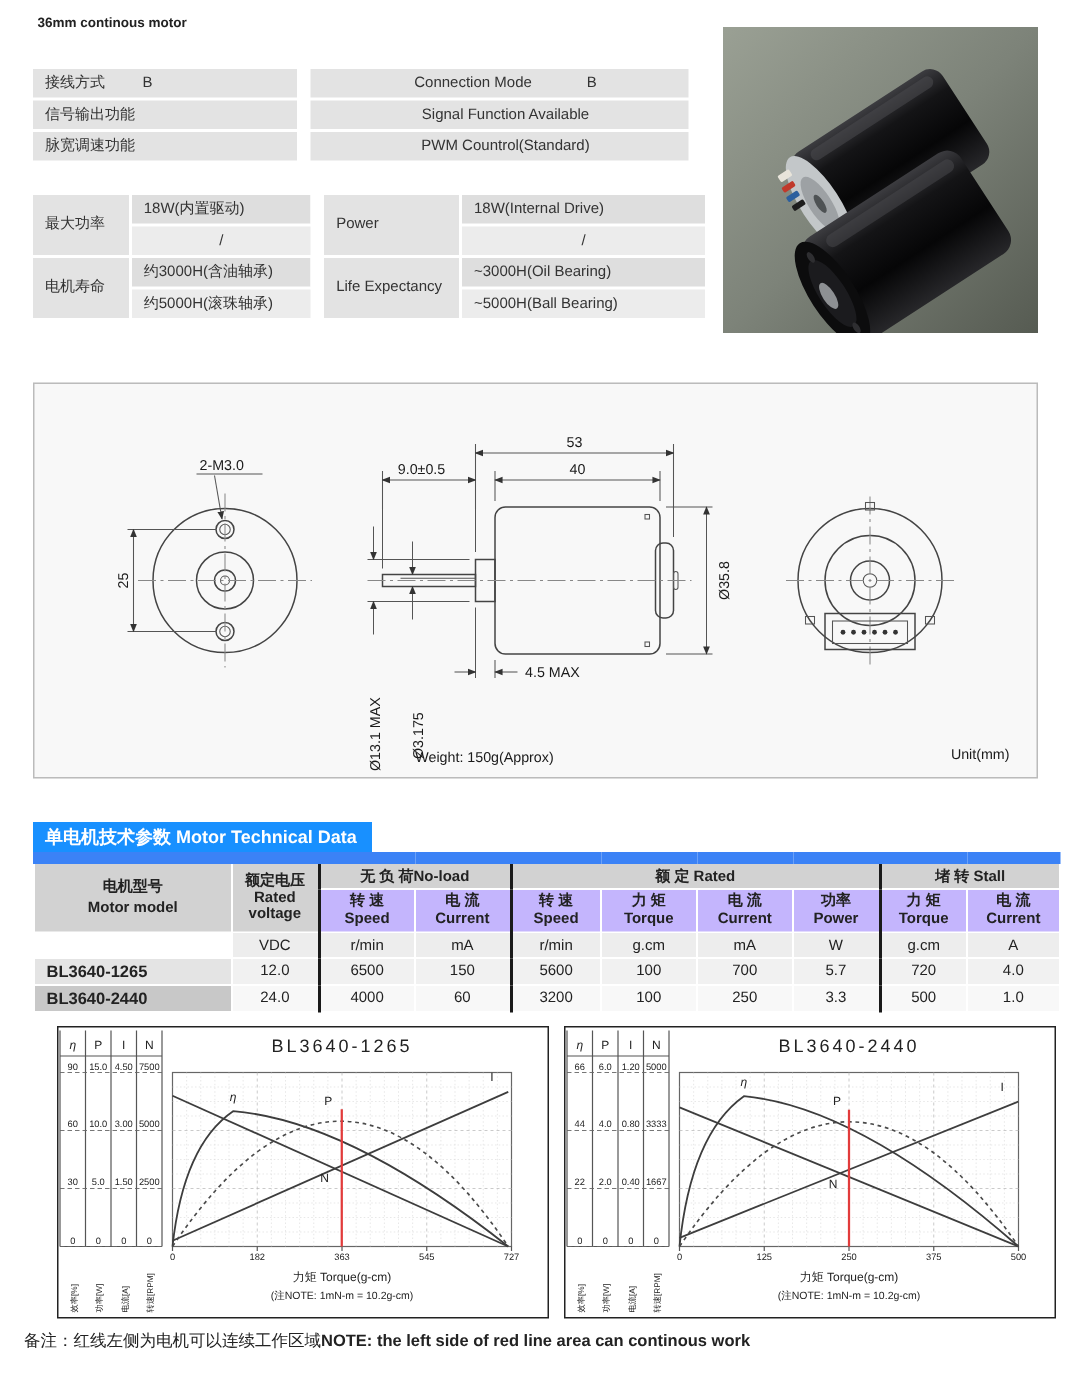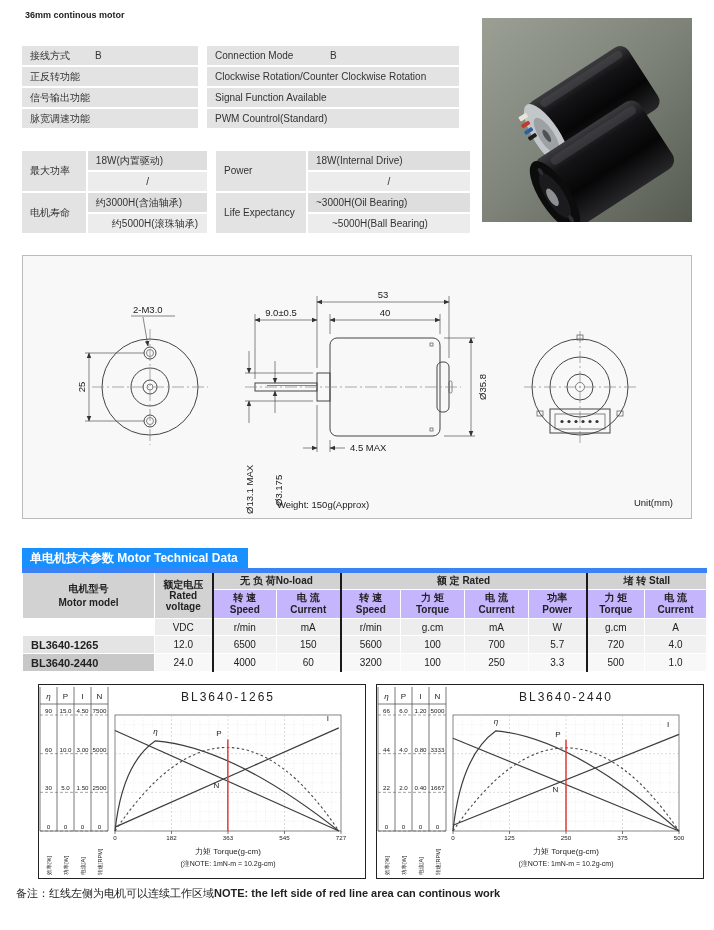--- a/index.html
+++ b/index.html
@@ -11,52 +11,52 @@
   .brand{left:20px;top:10px;display:flex;align-items:flex-end;}
   .brand h1{margin:0;font-size:36px;line-height:38px;font-weight:bold;letter-spacing:-1px;color:#111;}
   .brand .sub{font-size:9px;font-weight:bold;color:#222;margin-left:5px;padding-bottom:5px;}
 
   
   .spec{left:22px;top:46px;width:448px;font-size:10px;color:#333;}
   .srow{display:flex;margin-bottom:2px;}
   .cell{background:#e3e3e3;line-height:19px;height:19px;padding-left:8px;box-sizing:border-box;}
   .cn{width:176px;display:flex;}
   .gapc{width:9px;background:#fff;padding:0;}
-  .en{width:252px;display:flex;}
+  .en{width:252px;display:flex;justify-content:center;}
   .cn .lbl{width:65px;}
   .en .lbl{width:115px;}
   .tall{height:40px;}
   .tlabel{height:40px;line-height:40px;}
   .cnl{width:66px;}
   .cnv{width:124px;}
   .enl{width:93px;}
   .env{width:168px;}
   .vstack{display:flex;flex-direction:column;padding:0;background:transparent;}
   .vstack .v1{background:#dedede;height:19px;line-height:19px;padding-left:8px;margin-bottom:2px;}
-  .vstack .v2{background:#ececec;height:19px;line-height:19px;padding-left:24px;}
+  .vstack .v2{background:#ececec;height:19px;line-height:19px;padding-left:8px;}
   .g2px{width:2px;background:#fff;padding:0;}
 
   
   .photo{left:482px;top:18px;width:210px;height:204px;}
 
   
   .draw{left:22px;top:255px;width:668px;height:262px;background:#f8f8f8;border:1px solid #bbb;}
   .draw svg text{font-family:"Liberation Sans","DejaVu Sans",sans-serif;}
   .dim{font-size:9.5px;fill:#1a1a1a;}
   .dl{stroke:#444;fill:none;stroke-width:1;}
   .thin{stroke:#555;fill:none;stroke-width:.7;}
   .cl{stroke:#888;fill:none;stroke-width:.7;stroke-dasharray:12 3 2 3;}
 
   
   .banner{left:22px;top:548px;background:#1890ff;color:#fff;font-size:12px;font-weight:bold;
           padding:3px 10px 3px 8px;line-height:14px;}
 
   
   .dtablewrap{left:22px;top:568px;}
-  table.dt{border-collapse:collapse;table-layout:fixed;width:684px;border-top:5px solid #3b82f6;}
+  table.dt{border-collapse:collapse;table-layout:fixed;width:684px;border-top:8px solid #3b82f6;}
   table.dt th,table.dt td{border:1px solid #fff;padding:0;text-align:center;font-size:10px;overflow:hidden;}
   .gh{background:#d2d2d2;font-weight:bold;height:16px;}
   .sh{background:#c4b5fd;font-weight:bold;height:28px;line-height:12px;}
   .mh{background:#d2d2d2;font-weight:bold;font-size:11px;line-height:14px;}
   .vh{background:#d2d2d2;font-weight:bold;line-height:11px;}
   .uc{background:#ededed;height:16px;}
   .blank{background:#fff;}
   .gb{border-left:2px solid #1a1a1a !important;}
   table.dt td.mc{font-weight:bold;text-align:left;padding-left:8px;font-size:11px;}
   tr.dr0 td{background:#f1f1f1;height:17px;}
@@ -95,29 +95,20 @@
 <div class="abs spec">
   <div class="srow">
     <div class="cell cn">
         <span class="lbl">接线方式</span>
         <span>B</span>
       </div>
     <div class="cell gapc"></div>
     <div class="cell en">
         <span class="lbl">Connection Mode</span>
         <span>B</span>
-      </div>
-  </div>
-  <div class="srow">
-    <div class="cell cn">
-        <span>正反转功能</span>
-      </div>
-    <div class="cell gapc"></div>
-    <div class="cell en">
-        <span>Clockwise Rotation/Counter Clockwise Rotation</span>
       </div>
   </div>
   <div class="srow">
     <div class="cell cn">
         <span>信号输出功能</span>
       </div>
     <div class="cell gapc"></div>
     <div class="cell en">
         <span>Signal Function Available</span>
       </div>

